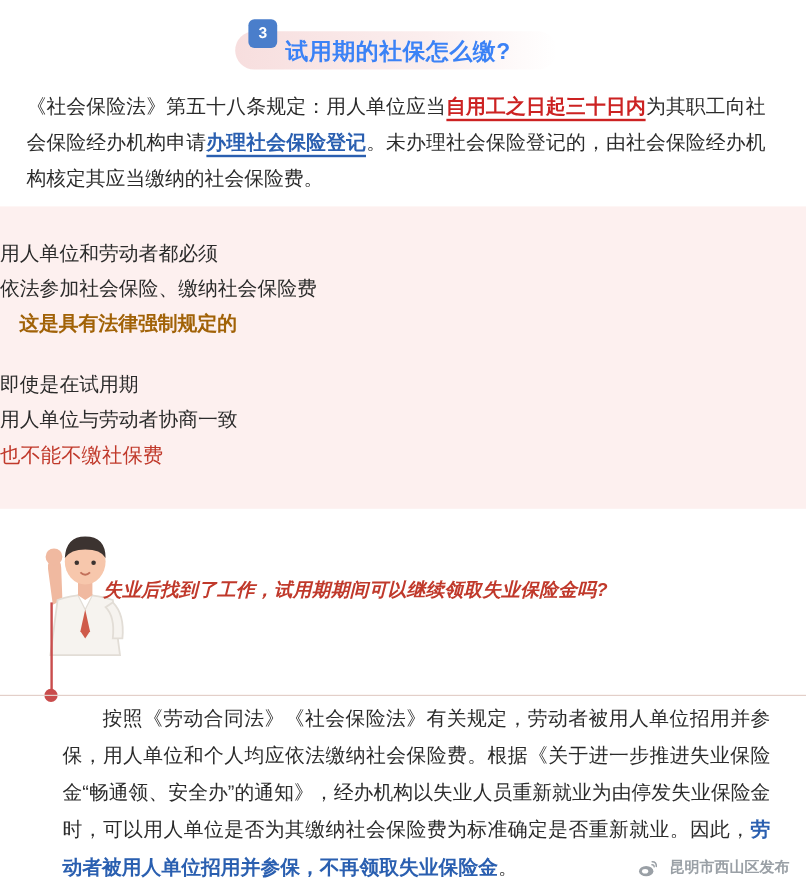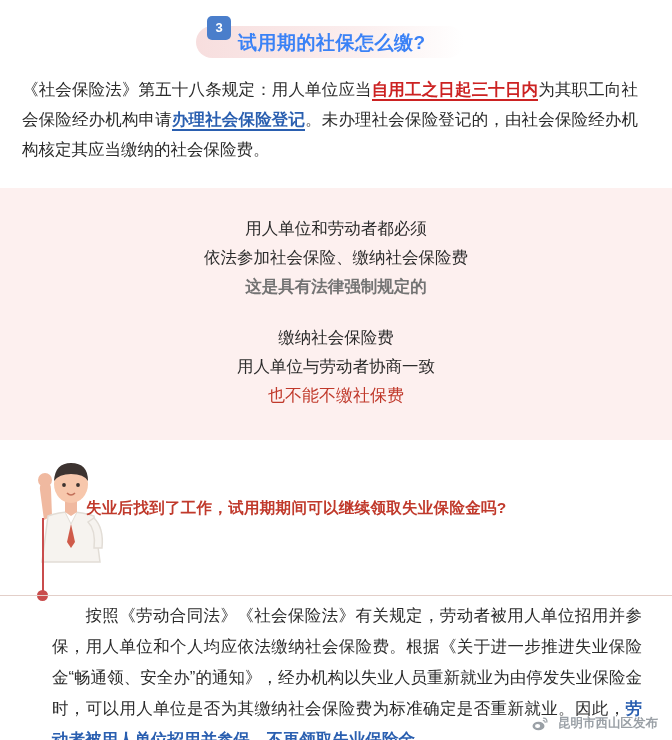--- a/index.html
+++ b/index.html
@@ -71,45 +71,46 @@
   }
   .blue-u {
     color: #2a5fb0;
     font-weight: bold;
     border-bottom: 2px solid #2a5fb0;
     padding-bottom: 1px;
   }
 
   
   .pink-panel {
-    margin-top: 24px;
+    margin-top: 8px;
     background: #fdf0ef;
     padding: 26px 0 30px 0;
-    text-align: center;
   }
   .pink-panel .line {
     font-size: 16.5px;
     line-height: 29px;
     color: #2b2b2b;
   }
   .pink-panel .strong {
     font-weight: bold;
-    color: #737373;
+    color: #a16207;
+    padding-left: 16px;
   }
   .pink-panel .spacer { height: 22px; }
   .pink-panel .redbold {
     font-weight: normal;
     color: #c0392b;
     font-size: 17px;
   }
 
   
   .section2 {
     position: relative;
     height: 150px;
+    font-style: italic;
   }
   .person {
     position: absolute;
     left: 18px;
     top: 10px;
     width: 104px;
     height: 118px;
   }
   .q-title {
     position: absolute;
@@ -189,21 +190,21 @@
 
 <div class="para">
   <span>《社会保险法》第五十八条规定：用人单位应当</span><span class="red-u">自用工之日起三十日内</span><span>为其职工向社会保险经办机构申请</span><span class="blue-u">办理社会保险登记</span><span>。未办理社会保险登记的，由社会保险经办机构核定其应当缴纳的社会保险费。</span>
 </div>
 
 <div class="pink-panel">
   <div class="line">用人单位和劳动者都必须</div>
   <div class="line">依法参加社会保险、缴纳社会保险费</div>
   <div class="line strong">这是具有法律强制规定的</div>
   <div class="spacer"></div>
-  <div class="line">缴纳社会保险费</div>
+  <div class="line">即使是在试用期</div>
   <div class="line">用人单位与劳动者协商一致</div>
   <div class="line redbold">也不能不缴社保费</div>
 </div>
 
 <div class="section2">
   <svg class="person" viewBox="0 0 104 118">
 
     <path d="M26 70 L22 40 Q21 33 27 32 Q33 32 33 39 L34 66 Z" fill="#f0b9a0"></path>
     <circle cx="27" cy="30" r="7" fill="#f0b9a0"></circle>
 

